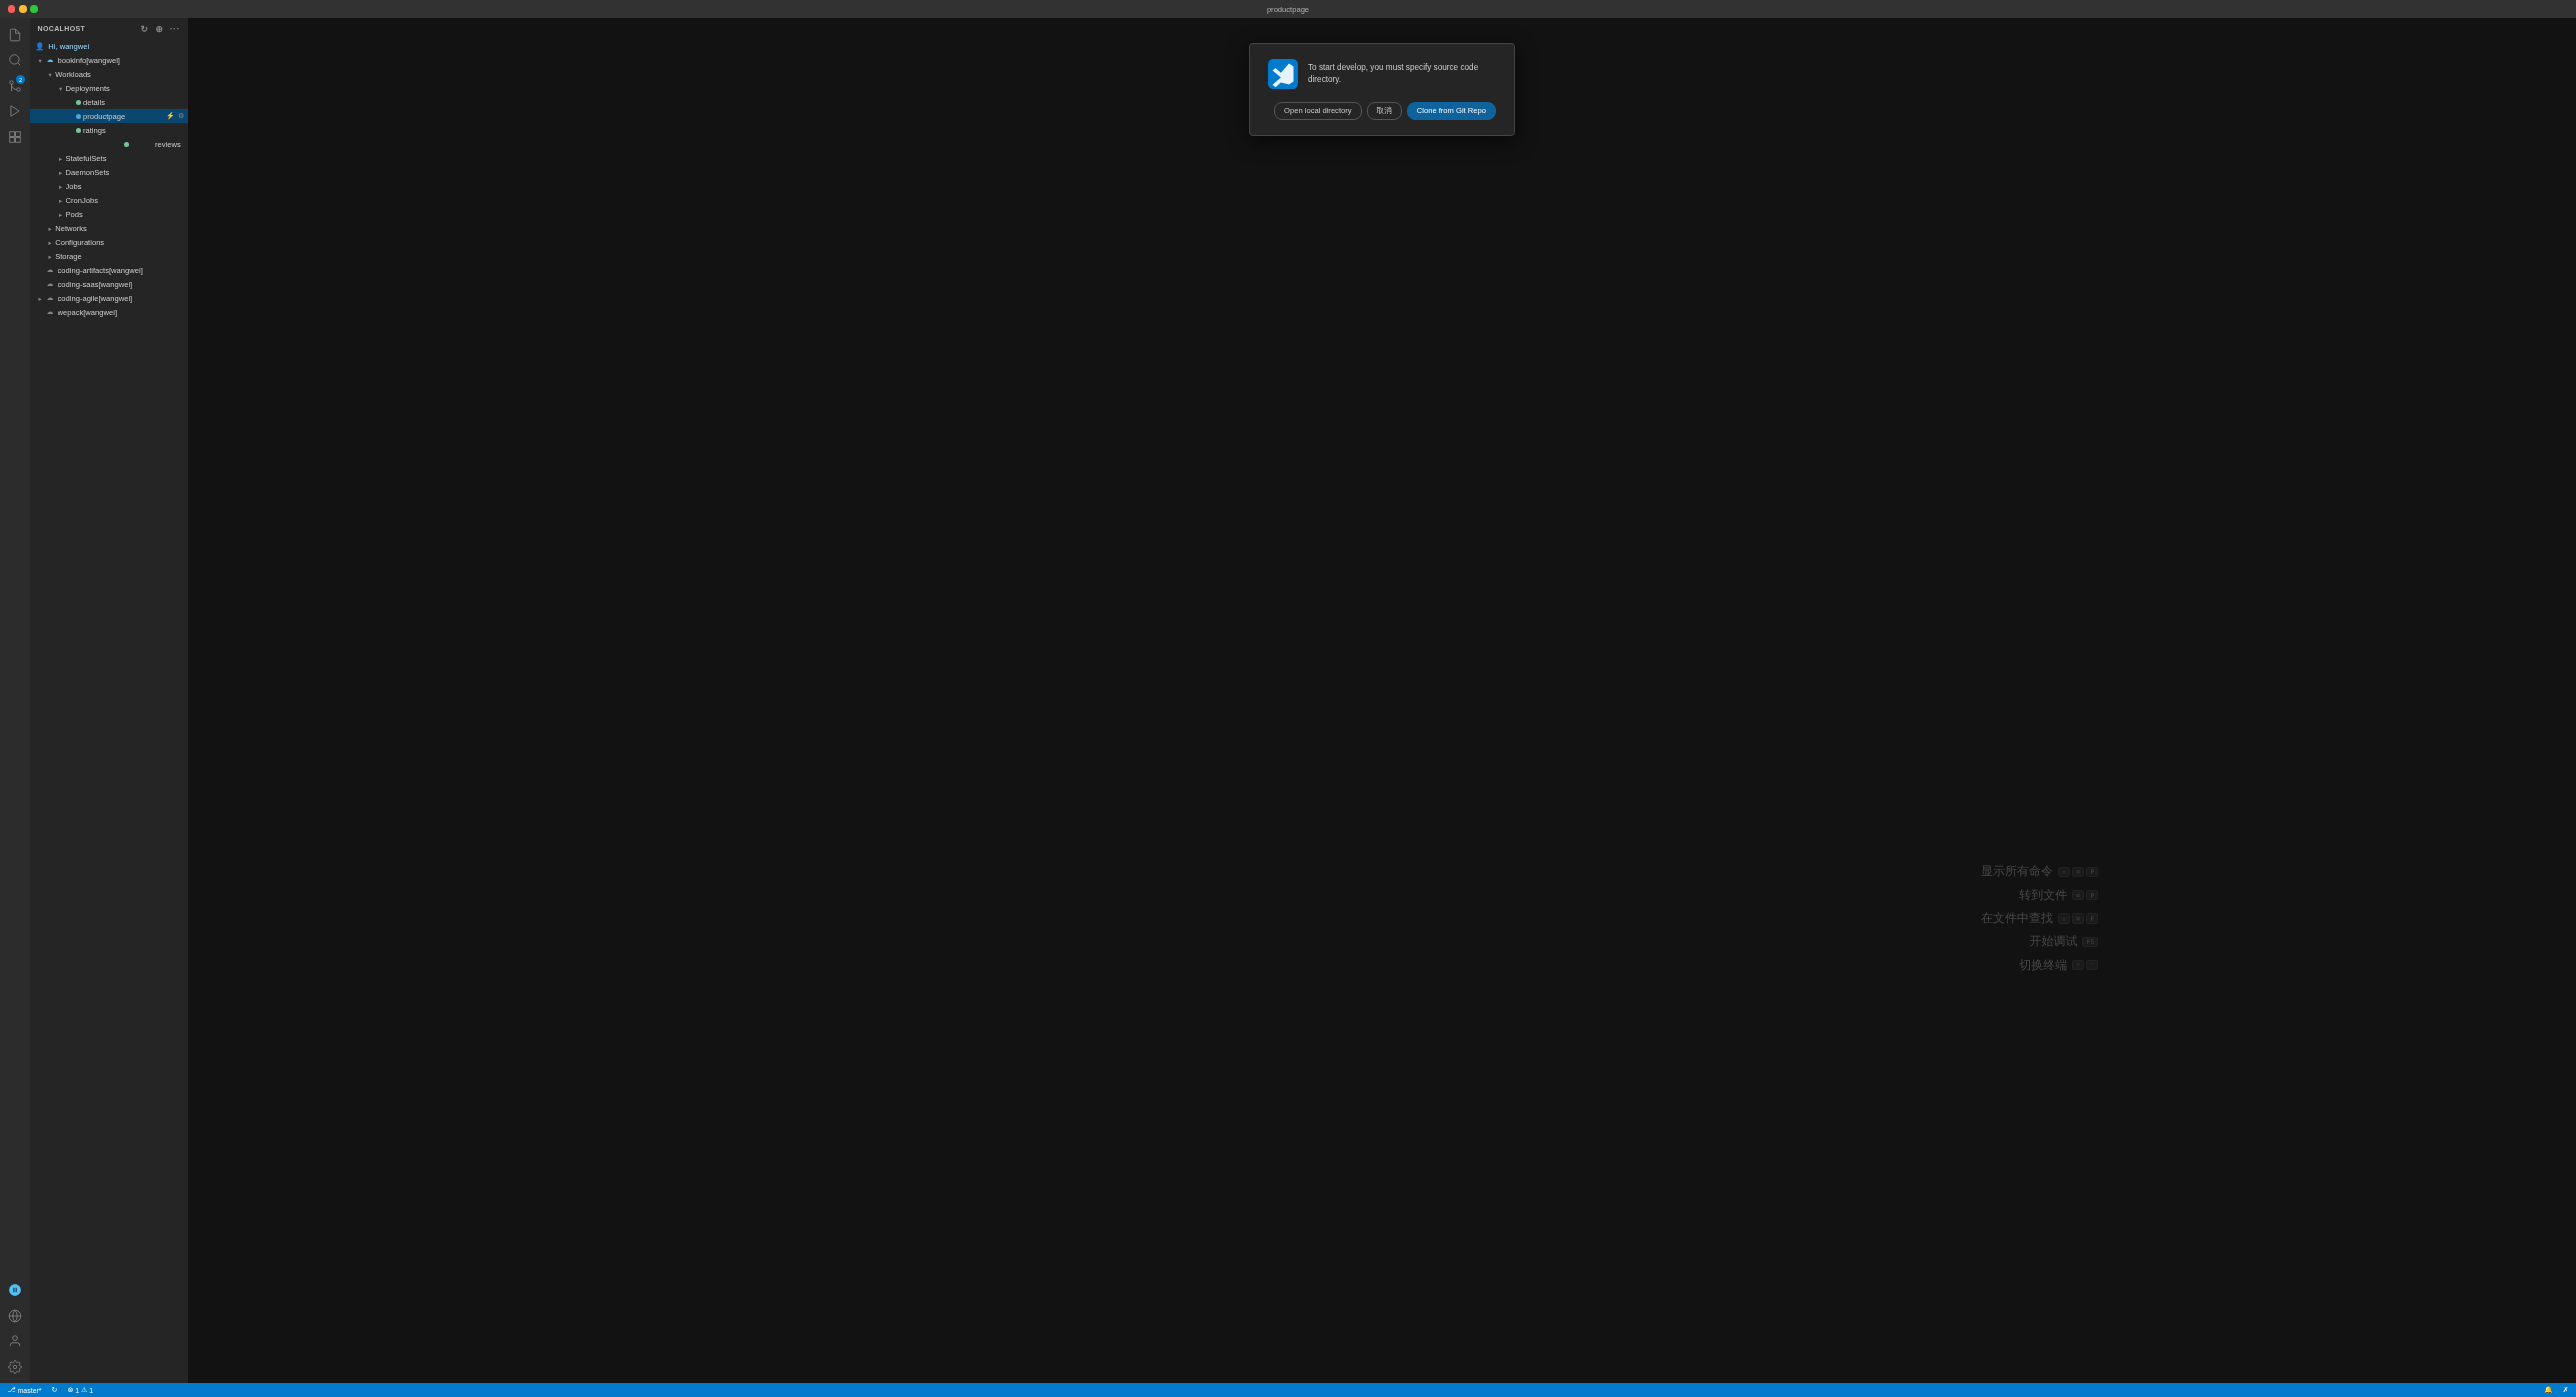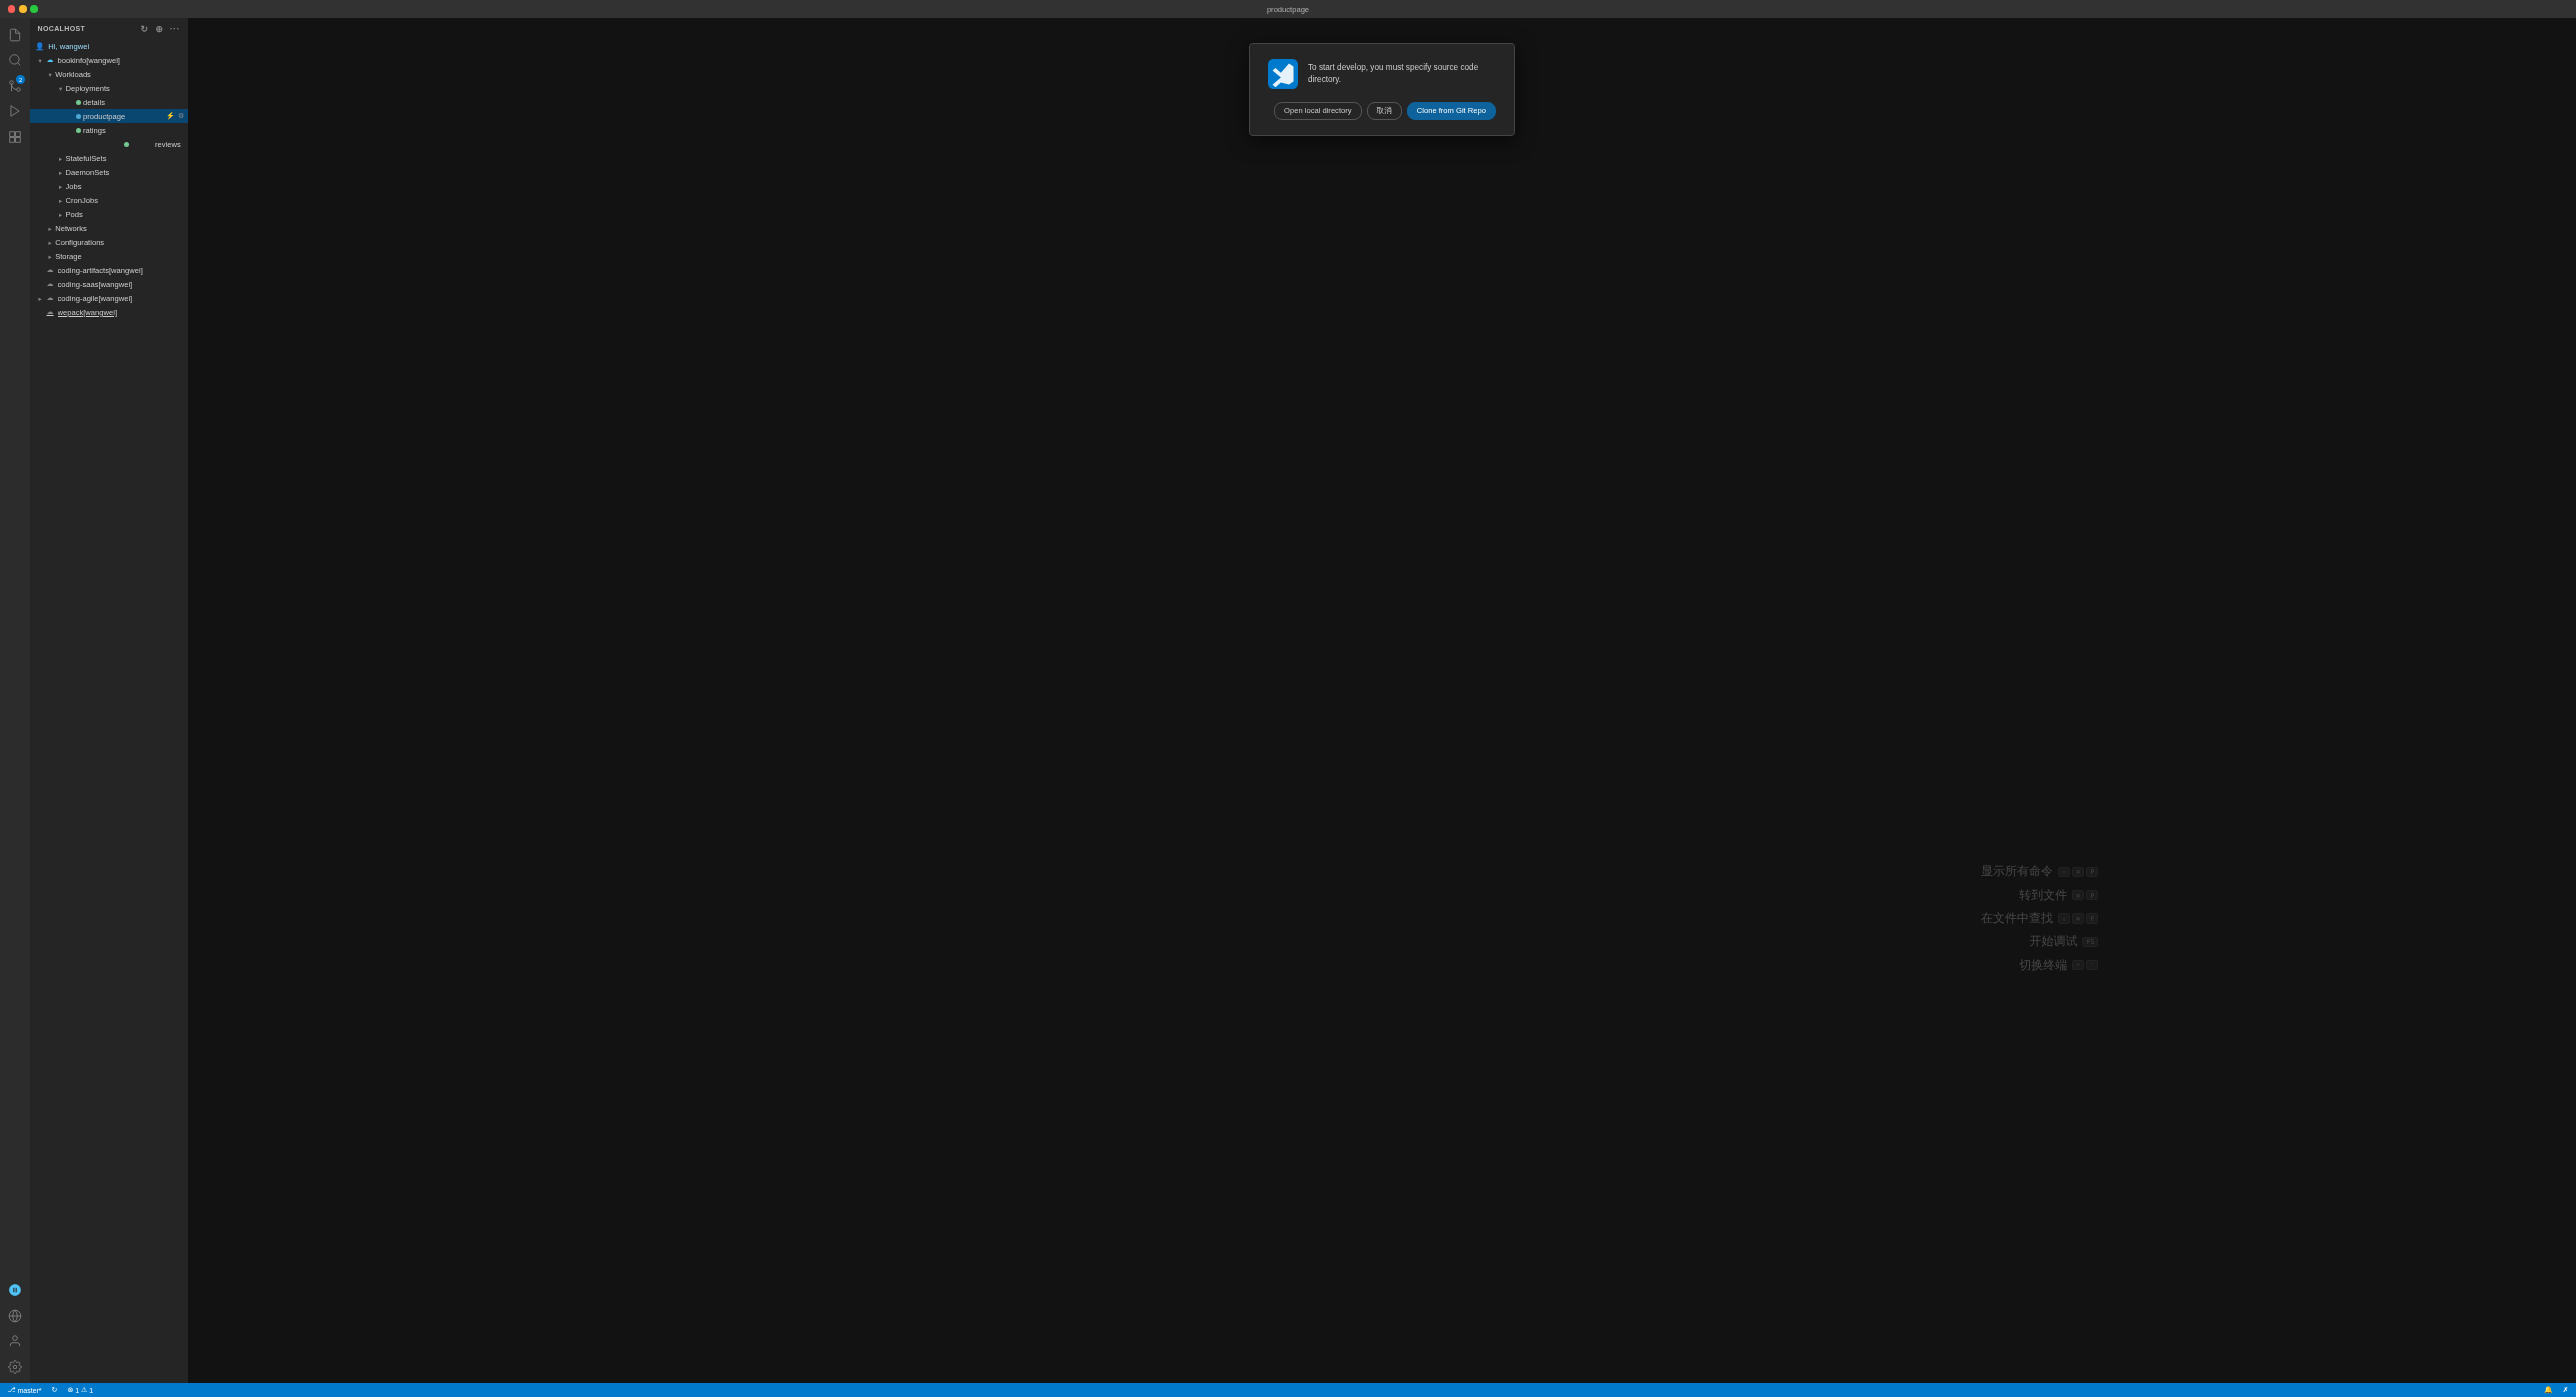--- a/index.html
+++ b/index.html
@@ -577,21 +577,21 @@
         <span class="tree-label">coding-saas[wangwei]</span>
       </div>
 
       <div class="tree-item" style="padding-left:2.5px;">
         <span class="tree-indent" style="width:2.5px;"></span>
         <span class="tree-arrow collapsed"></span>
         <span class="tree-icon cloud-icon" style="color:#858585; margin-right:2.5px;">☁</span>
         <span class="tree-label">coding-agile[wangwei]</span>
       </div>
 
-      <div class="tree-item" style="padding-left:2.5px;text-decoration:underline;">
+      <div class="tree-item" style="padding-left:2.5px;">
         <span class="tree-indent" style="width:2.5px;"></span>
         <span class="tree-arrow leaf"></span>
         <span class="tree-icon cloud-icon" style="color:#858585; margin-right:2.5px;">☁</span>
         <span class="tree-label">wepack[wangwei]</span>
       </div>
 
     </div>
   </div>
 
   <div class="main-content">

